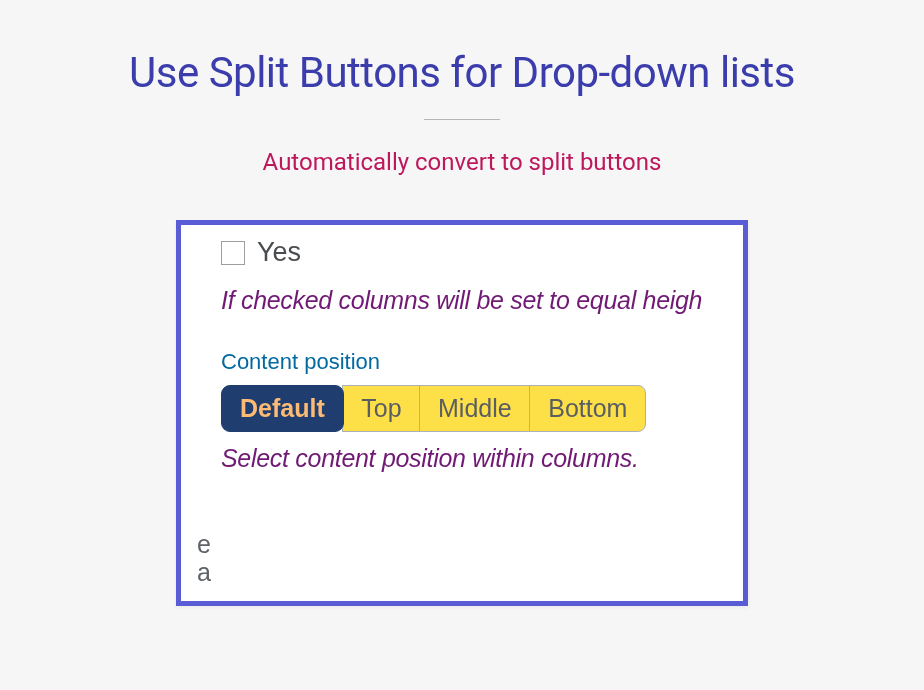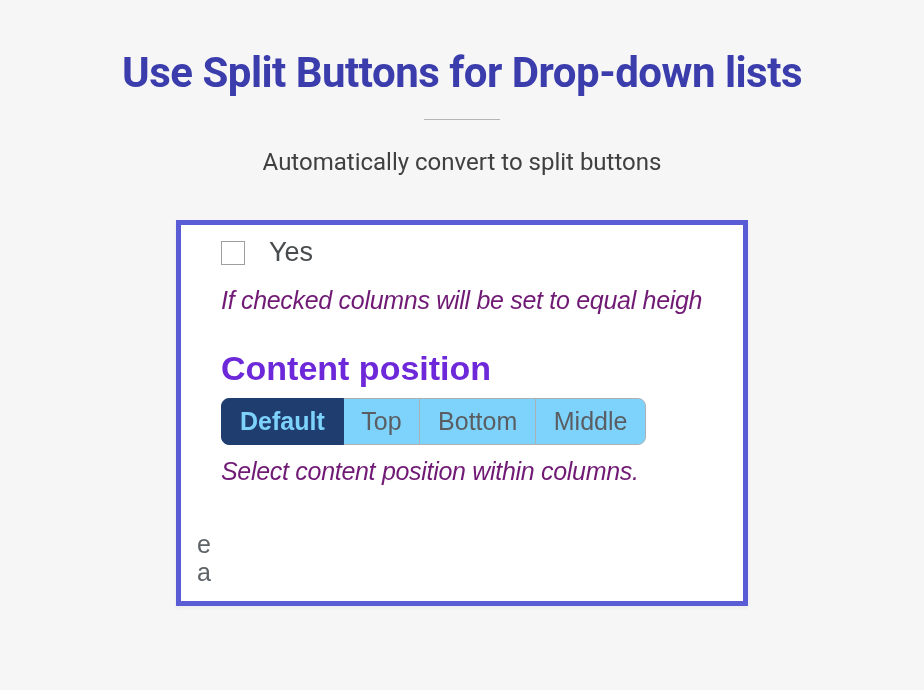--- a/index.html
+++ b/index.html
@@ -9,33 +9,33 @@
     background: #f6f6f7;
     font-family: -apple-system, BlinkMacSystemFont, "Segoe UI", Roboto, "Helvetica Neue", Arial, sans-serif;
     overflow: hidden;
   }
   .page {
     padding-top: 48px;
     text-align: center;
   }
   .title {
     font-size: 42px;
-    font-weight: 700;
+    font-weight: 400;
     color: #3a3dab;
     letter-spacing: -0.5px;
   }
   .hr {
     width: 76px;
     height: 1px;
     background: #b5b5b5;
     margin: 22px auto 28px;
   }
   .subtitle {
     font-size: 24px;
-    color: #404040;
+    color: #be185d;
     font-weight: 400;
   }
   .frame {
     width: 572px;
     height: 386px;
     margin: 44px auto 0;
     border: 5px solid #5a5cd6;
     background: #ffffff;
     position: relative;
     overflow: hidden;
@@ -60,71 +60,71 @@
     width: 24px;
     height: 24px;
     border: 1.5px solid #9f9f9f;
     background: #fff;
     margin-right: 12px;
   }
   .check-label {
     font-size: 27px;
     color: #4a4d4f;
     font-weight: 400;
-    margin-left: 12px;
   }
   .help-text {
     font-size: 25px;
     font-style: italic;
     color: #701a75;
     padding-left: 24px;
     margin-top: 18px;
     white-space: nowrap;
     overflow: hidden;
     letter-spacing: -0.3px;
   }
   .heading {
-    font-size: 34px;
-    font-weight: 700;
-    color: #6d28d9;
+    font-size: 22px;
+    font-weight: 400;
+    color: #0369a1;
     padding-left: 24px;
     margin-top: 34px;
   }
   .split-group {
     display: inline-flex;
     margin-left: 24px;
     margin-top: 10px;
     border-radius: 8px;
   }
   .split-btn {
     padding: 8px 18px;
     font-size: 25px;
     border: 1.5px solid #acb1b6;
-    background: #7dd3fc;
+    background: #fde047;
     color: #5a5e62;
     font-weight: 400;
     cursor: pointer;
     margin-left: -1.5px;
   }
   .split-btn:first-child {
     border-top-left-radius: 8px;
     border-bottom-left-radius: 8px;
     margin-left: 0;
   }
   .split-btn:last-child {
     border-top-right-radius: 8px;
     border-bottom-right-radius: 8px;
   }
   .split-btn.active {
     background: #1f3d6e;
-    color: #7dd3fc;
+    color: #fdba74;
     border-color: #1f3d6e;
     font-weight: 600;
     position: relative;
     z-index: 1;
+    border-radius: 9px;
   }
   .left-edge {
     position: absolute;
     left: 0;
     top: 320px;
     font-size: 25px;
     color: #5e6368;
     line-height: 1.1;
     font-weight: 400;
   }
@@ -145,22 +145,22 @@
         <span class="check-label">Yes</span>
       </div>
 
       <div class="help-text">If checked columns will be set to equal heigh</div>
 
       <div class="heading">Content position</div>
 
       <div class="split-group">
         <button class="split-btn active">Default</button>
         <button class="split-btn">Top</button>
+        <button class="split-btn">Middle</button>
         <button class="split-btn">Bottom</button>
-        <button class="split-btn">Middle</button>
       </div>
 
       <div class="help-text" style="margin-top:12px;">Select content position within columns.</div>
 
 
       <div class="left-edge">
         <div>e</div>
         <div>a</div>
       </div>
     </div>

